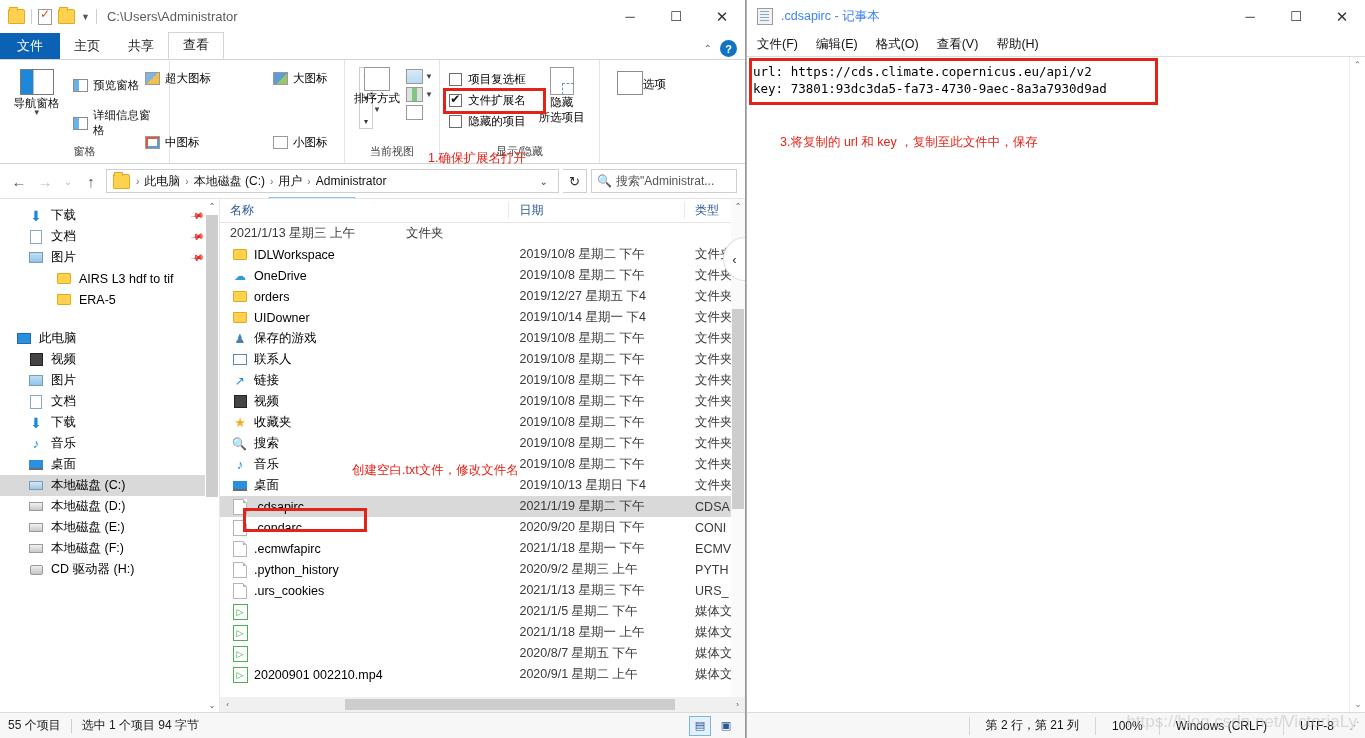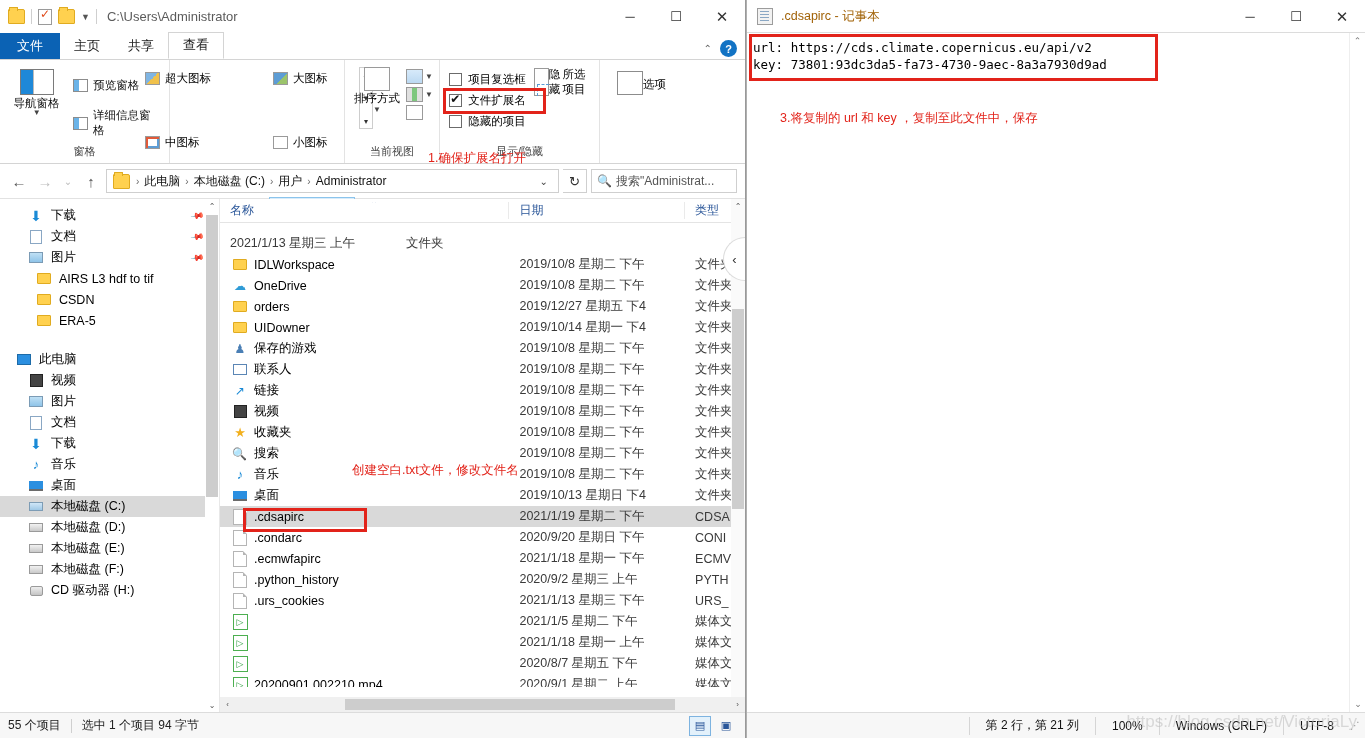--- a/index.html
+++ b/index.html
@@ -87,21 +87,21 @@
   .curview { display:flex; gap:3px; }
   .sortbtn { display:flex; flex-direction:column; align-items:center; width:52px; }
   .gridglyph { width:26px; height:24px; border:1px solid #9a9a9a; background:#fff; position:relative;}
   .stack { display:flex; flex-direction:column; gap:3px; padding-top:2px;}
   .stackitem { display:flex; align-items:center; gap:2px; }
   .stackico { width:17px;height:15px;border:1px solid #9a9a9a; background:#fff; }
 
   .cbrow { display:flex; align-items:center; gap:6px; font-size:11.5px; height:21px; }
   .cbox { width:13px;height:13px;border:1px solid #6b6b6b; background:#fff; display:inline-block; position:relative;}
   .cbox.checked::after { content:"✔"; position:absolute; left:0px; top:-3px; font-size:12px; color:#111;}
-  .hidebtn { display:flex; align-items:center; width:56px; font-size:11.5px;}
+  .hidebtn { display:flex; flex-direction:column; align-items:center; width:56px; font-size:11.5px;}
   .hidebtn .pg { width:24px;height:28px; border:1px solid #9a9a9a; position:relative; background:#fff;}
   .hidebtn .pg::after { content:""; position:absolute; right:-1px; bottom:-1px; width:11px;height:11px;
                         border-left:1px dashed #5a9bd5; border-top:1px dashed #5a9bd5; }
   .optbtn { display:flex; align-items:center; width:56px; font-size:11.5px; padding-top:4px;}
   .optico { width:26px;height:24px;border:1px solid #8c8c8c; background:#fff; position:relative;}
 
   .redbox { position:absolute; border:3px solid #e2231a; pointer-events:none; }
   .annot { position:absolute; color:#e2231a; font-size:12.5px; white-space:nowrap; }
 
   
@@ -118,30 +118,30 @@
   .refresh { width:24px;height:24px;border:1px solid #cfcfcf;border-left:none; display:flex;
              align-items:center;justify-content:center; font-size:13px; color:#333; background:#fff;}
   .searchbox { width:146px; height:24px; border:1px solid #cfcfcf; display:flex; align-items:center;
                gap:4px; padding:0 5px; font-size:12px; color:#555; background:#fff;}
 
   
   .ex-content { flex:1; display:flex; border-top:1px solid #e2e2e2; min-height:0; }
   .navpane { width:220px; position:relative; overflow:hidden; border-right:1px solid #e8e8e8; background:#fff;}
   .tree { padding-top:6px; }
   .titem { display:flex; align-items:center; height:21px; padding-left:28px; font-size:12.5px; gap:7px; position:relative;}
-  .titem.indent2 { padding-left:36px; }
+  .titem.indent2 { padding-left:56px; }
   .titem.sel { background:#d9d9d9; }
   .titem .pin { position:absolute; right:16px; color:#8a8a8a; font-size:10px; transform:rotate(35deg);}
   .ico { width:16px; height:16px; display:inline-flex; align-items:center; justify-content:center; flex:0 0 16px;}
   .navscroll { position:absolute; right:0; top:0; width:14px; height:100%; background:#fff; }
   .navscroll .up,.navscroll .dn { height:14px; display:flex;align-items:center;justify-content:center;
                                   font-size:8px; color:#555; }
   .navscroll .thumb { position:absolute; left:1px; width:12px; background:#cdcdcd; }
 
-  .listpane { flex:1; display:flex; flex-direction:column; min-width:0; position:relative; background:#fff;gap:10px;}
+  .listpane { flex:1; display:flex; flex-direction:column; min-width:0; position:relative; background:#fff;}
   .colhead { height:24px; display:flex; align-items:center; border-bottom:1px solid #e4e4e4;
              font-size:12px; color:#2a5699; position:relative;}
   .col { padding-left:10px; overflow:hidden; white-space:nowrap; }
   .col.name { width:290px; border-right:1px solid #eaeaea; position:relative;}
   .col.date { width:176px; border-right:1px solid #eaeaea; }
   .col.type { width:60px; }
   .sortmark { position:absolute; left:150px; top:-4px; font-size:10px; color:#2a5699;}
   .rows { flex:1; overflow:hidden; position:relative; }
   .frow { height:21px; display:flex; align-items:center; font-size:12.5px; }
   .frow.sel { background:#d9d9d9; }
@@ -173,21 +173,21 @@
 
   
   #notepad {
     position:absolute; left:746px; top:0; width:619px; height:738px;
     background:#fff; display:flex; flex-direction:column; border-left:1px solid #b0b0b0;
   }
   .np-title { height:32px; display:flex; align-items:center; padding-left:10px; gap:8px; background:#fff; position:relative;}
   .np-ico { width:16px;height:17px; background:#f2f2f2; border:1px solid #9c9c9c; position:relative;}
   .np-ico::before{content:"";position:absolute;left:2px;top:2px;right:3px;height:1px;background:#8aa7c4;
                   box-shadow:0 3px 0 #8aa7c4, 0 6px 0 #8aa7c4, 0 9px 0 #8aa7c4;}
-  .np-title-txt { font-size:12.5px; color:#a16207; }
+  .np-title-txt { font-size:12.5px; color:#3b82f6; }
   .np-menu { height:24px; display:flex; align-items:center; gap:18px; padding-left:10px; font-size:12.5px; color:#111;}
   .np-body { flex:1; position:relative; border-top:1px solid #dcdcdc; background:#fff; overflow:hidden;}
   .np-text { position:absolute; left:6px; top:6px; font-family:"DejaVu Sans Mono","Liberation Mono",monospace;
              font-size:12.5px; line-height:17px; color:#000; white-space:pre; }
   .np-vscroll { position:absolute; right:0; top:0; width:16px; height:100%; background:#fff; border-left:1px solid #eee;}
   .np-vscroll .up,.np-vscroll .dn{height:16px;display:flex;align-items:center;justify-content:center;font-size:9px;color:#777;}
   .np-status { height:26px; border-top:1px solid #dcdcdc; background:#f7f7f7; display:flex; align-items:center;
                font-size:12px; color:#111; }
   .np-status .cell { padding:0 16px; border-left:1px solid #d5d5d5; height:18px; display:flex; align-items:center;}
   .np-status .spacer { flex:1; }
@@ -415,26 +415,20 @@
             <div class="titem indent2">
               <span class="ico">
                 <span style="display:block;width:14px;height:11px;background:#ffd14f;border:1px solid #e0ab20;border-radius:0 1px 1px 1px;"></span>
               </span>
               <span>AIRS L3 hdf to tif</span>
             </div>
             <div class="titem indent2">
               <span class="ico">
                 <span style="display:block;width:14px;height:11px;background:#ffd14f;border:1px solid #e0ab20;border-radius:0 1px 1px 1px;"></span>
               </span>
-              <span>CSDN</span>
-            </div>
-            <div class="titem indent2">
-              <span class="ico">
-                <span style="display:block;width:14px;height:11px;background:#ffd14f;border:1px solid #e0ab20;border-radius:0 1px 1px 1px;"></span>
-              </span>
               <span>ERA-5</span>
             </div>
             <div class="titem" style="height: 18px;"></div>
             <div class="titem" style="padding-left: 16px;">
               <span class="ico">
                 <span style="display:block;width:14px;height:11px;background:#2b8fe0;border:1px solid #1d6ba8;"></span>
               </span>
               <span>此电脑</span>
             </div>
             <div class="titem">
@@ -774,20 +768,27 @@
     <div class="np-title">
       <span class="np-ico"></span>
       <span class="np-title-txt">.cdsapirc - 记事本</span>
       <div class="winbtns">
         <div class="winbtn">─</div>
         <div class="winbtn">☐</div>
         <div class="winbtn close">✕</div>
       </div>
     </div>
 
+    <div class="np-menu">
+      <span>文件(F)</span>
+      <span>编辑(E)</span>
+      <span>格式(O)</span>
+      <span>查看(V)</span>
+      <span>帮助(H)</span>
+    </div>
 
     <div class="np-body">
       <div class="np-text">url: https://cds.climate.copernicus.eu/api/v2</div>
       <div class="np-text" style="top:23px;">key: 73801:93dc3da5-fa73-4730-9aec-8a3a7930d9ad</div>
       <div class="redbox" style="left:2px; top:1px; width:409px; height:47px;"></div>
       <div class="annot" style="left:33px; top:77px; font-size:12.5px;">3.将复制的 url 和 key ，复制至此文件中，保存</div>
       <div class="np-vscroll">
         <div class="up">⌃</div>
         <div class="dn" style="position:absolute;bottom:0;width:16px;">⌄</div>
       </div>

